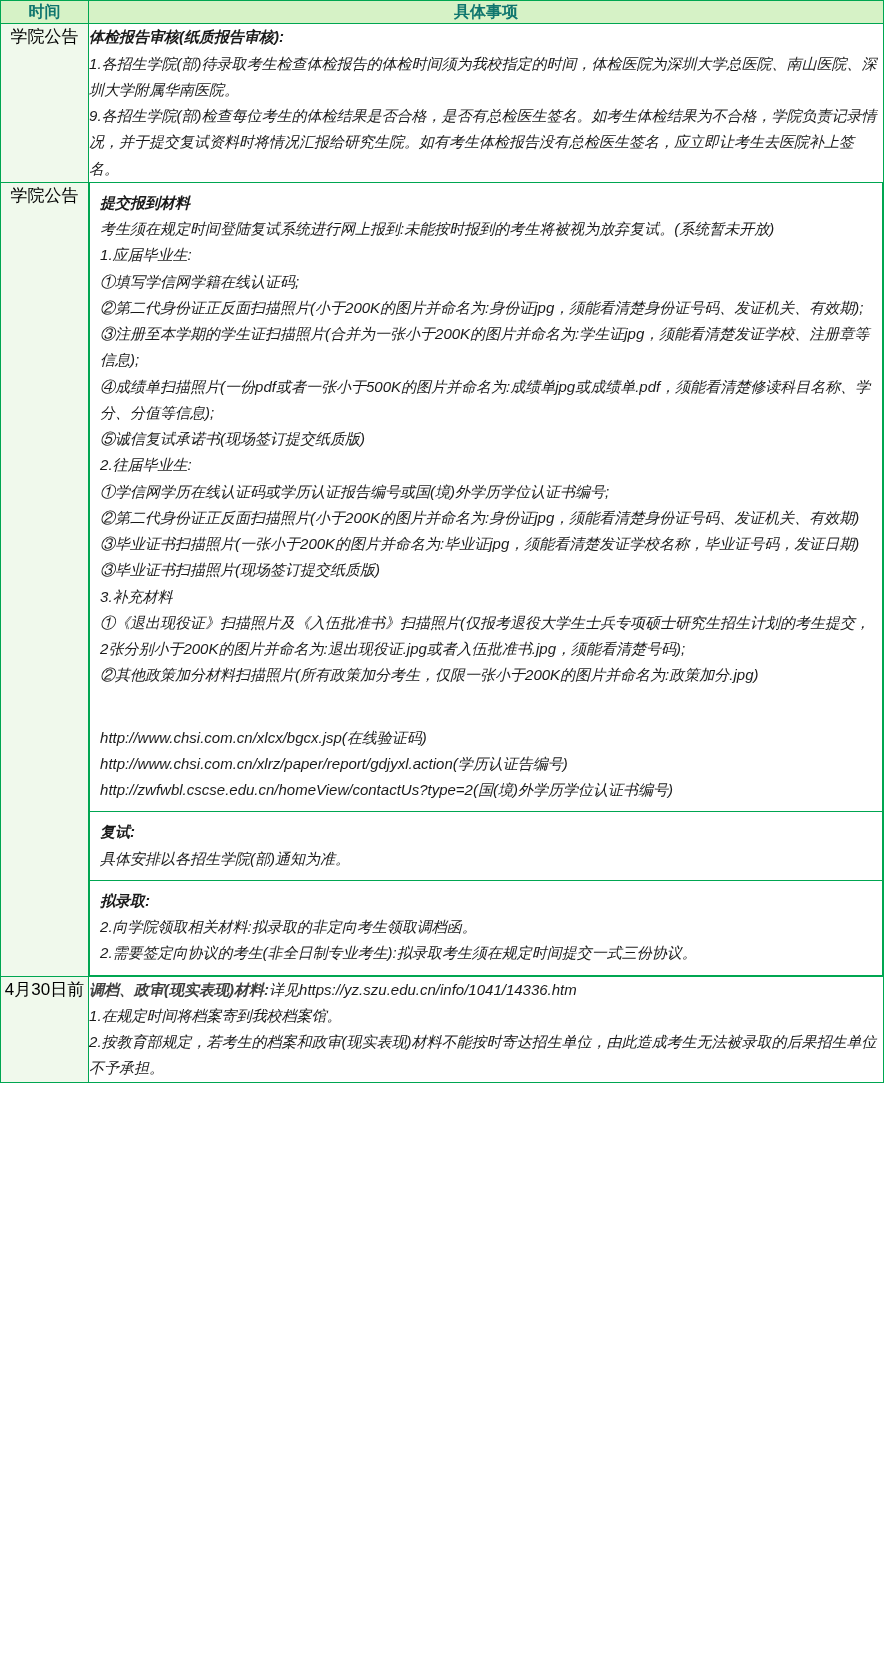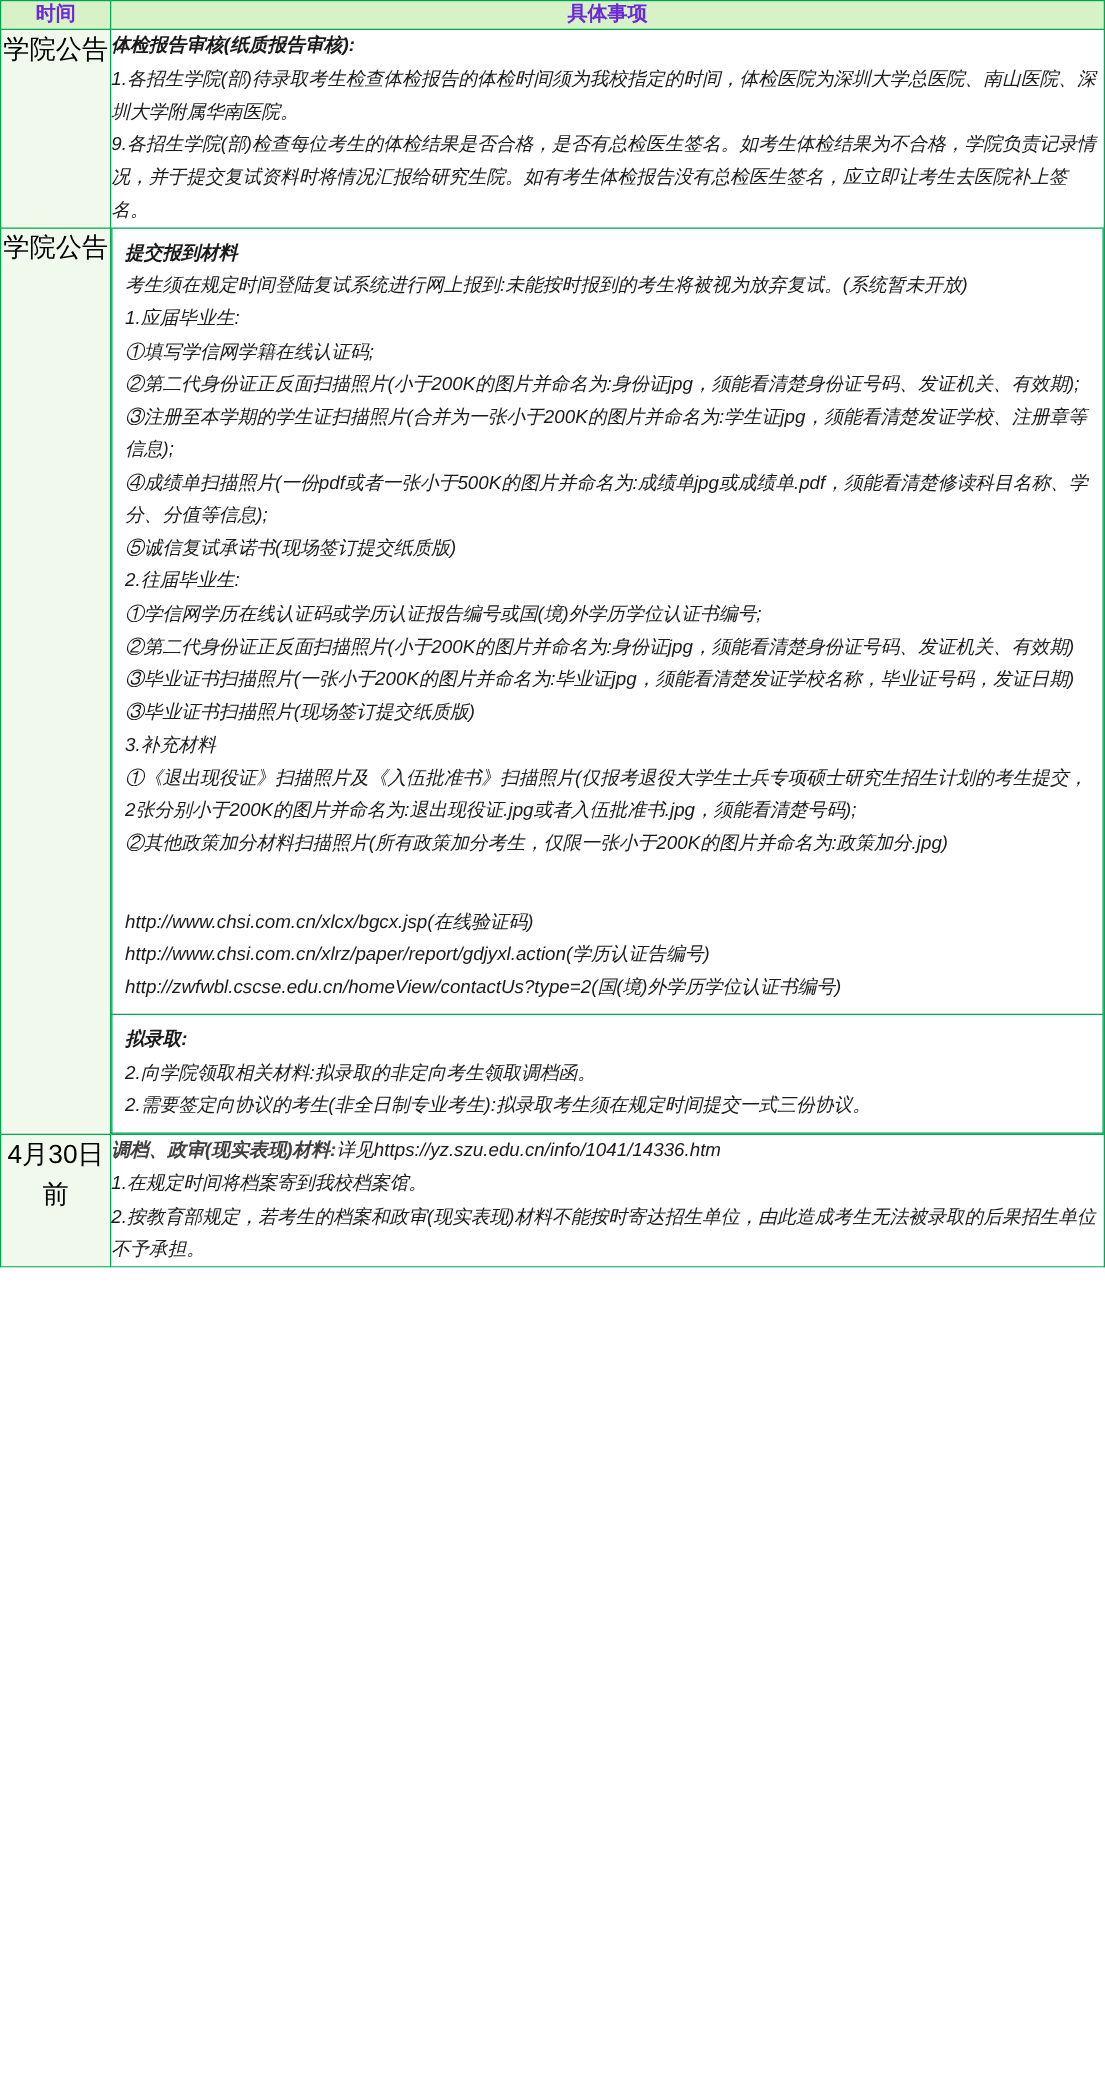--- a/index.html
+++ b/index.html
@@ -19,28 +19,28 @@
   table.sched td, table.sched th {
     border: 1px solid #00a651;
     vertical-align: top;
     padding: 0;
   }
   .hdr-cell {
     background: #d6f2c6;
     text-align: center;
     font-weight: bold;
     font-size: 16px;
-    color: #6d28d9;
+    color: #0f766e;
     padding: 8px 4px;
     line-height: 1.4;
   }
   .time-cell {
     background: #f0f9ec;
     text-align: center;
-    font-size: 21px;
+    font-size: 17px;
     color: #000;
     vertical-align: middle;
     padding: 6px 2px;
     line-height: 1.5;
   }
   .detail-cell {
     background: #ffffff;
     font-size: 15px;
     color: #1a1a1a;
     padding: 8px 10px 10px 10px;
@@ -133,20 +133,28 @@
                   <p class="para">http://www.chsi.com.cn/xlcx/bgcx.jsp(在线验证码)</p>
                   <p class="para">http://www.chsi.com.cn/xlrz/paper/report/gdjyxl.action(学历认证告编号)</p>
                   <p class="para">http://zwfwbl.cscse.edu.cn/homeView/contactUs?type=2(国(境)外学历学位认证书编号)</p>
                   <p class="para"></p>
                 </div>
               </td>
             </tr>
             <tr>
               <td>
                 <div class="blk">
+                  <p class="para title-blue">复试:</p>
+                  <p class="para">具体安排以各招生学院(部)通知为准。</p>
+                </div>
+              </td>
+            </tr>
+            <tr>
+              <td>
+                <div class="blk">
                   <p class="para title-blue">拟录取:</p>
                   <p class="para">2.向学院领取相关材料:拟录取的非定向考生领取调档函。</p>
                   <p class="para">2.需要签定向协议的考生(非全日制专业考生):拟录取考生须在规定时间提交一式三份协议。</p>
                 </div>
               </td>
             </tr>
           </tbody>
         </table>
       </td>
     </tr>

